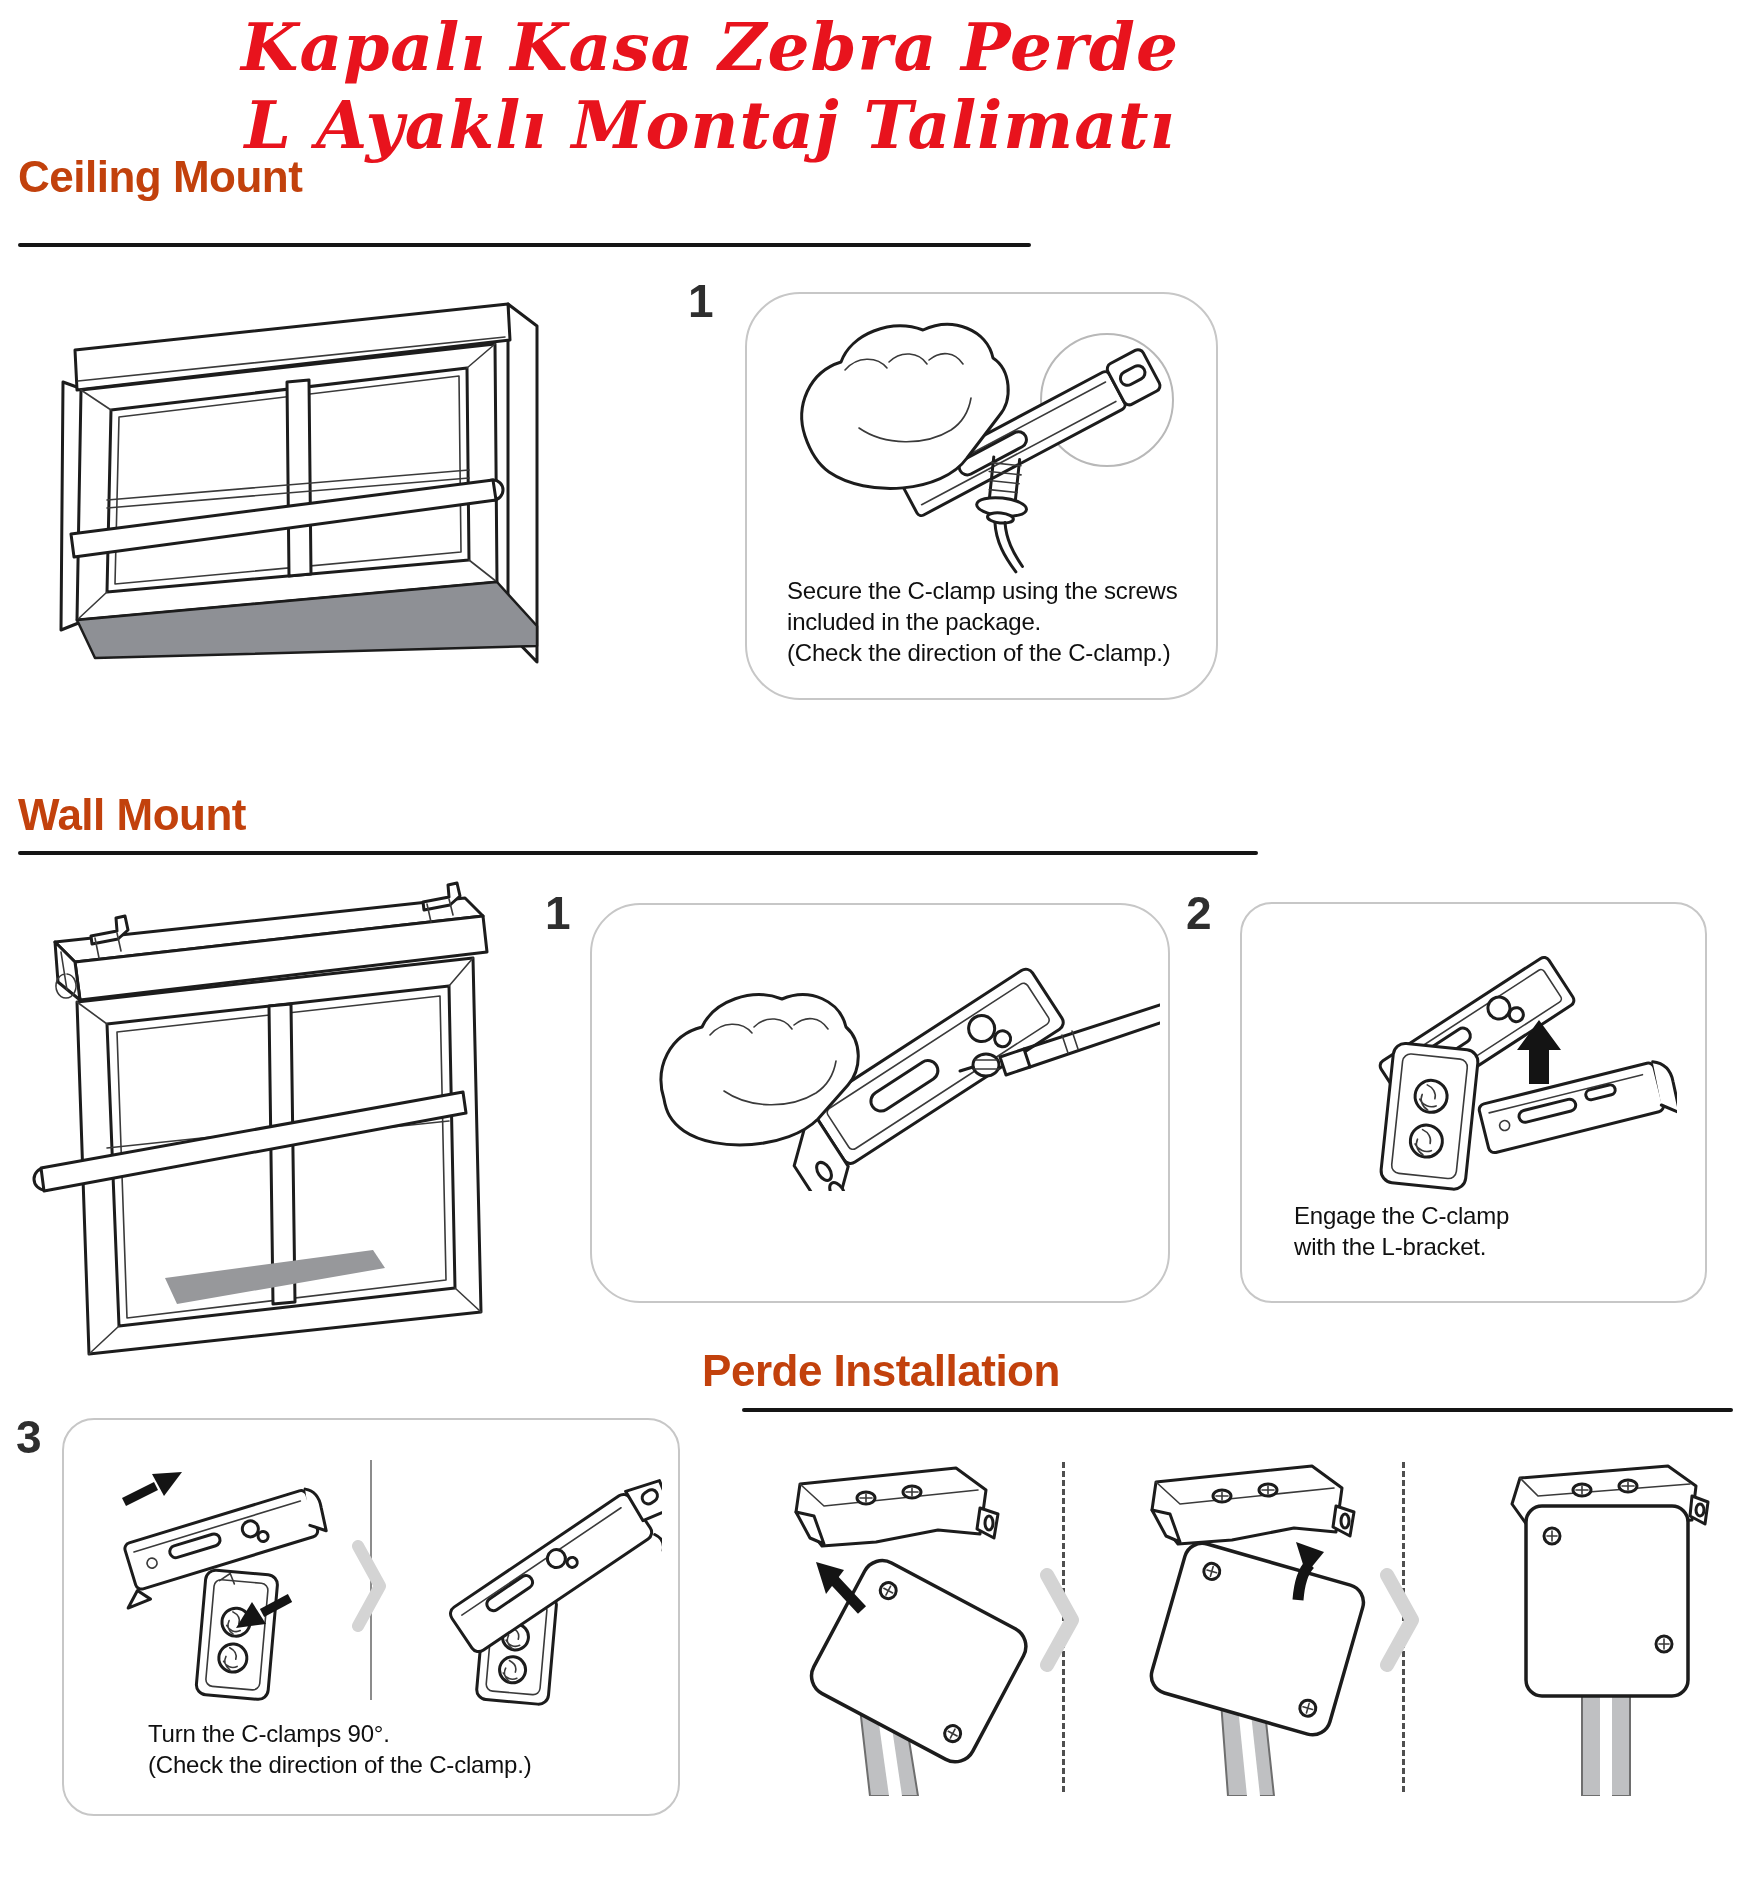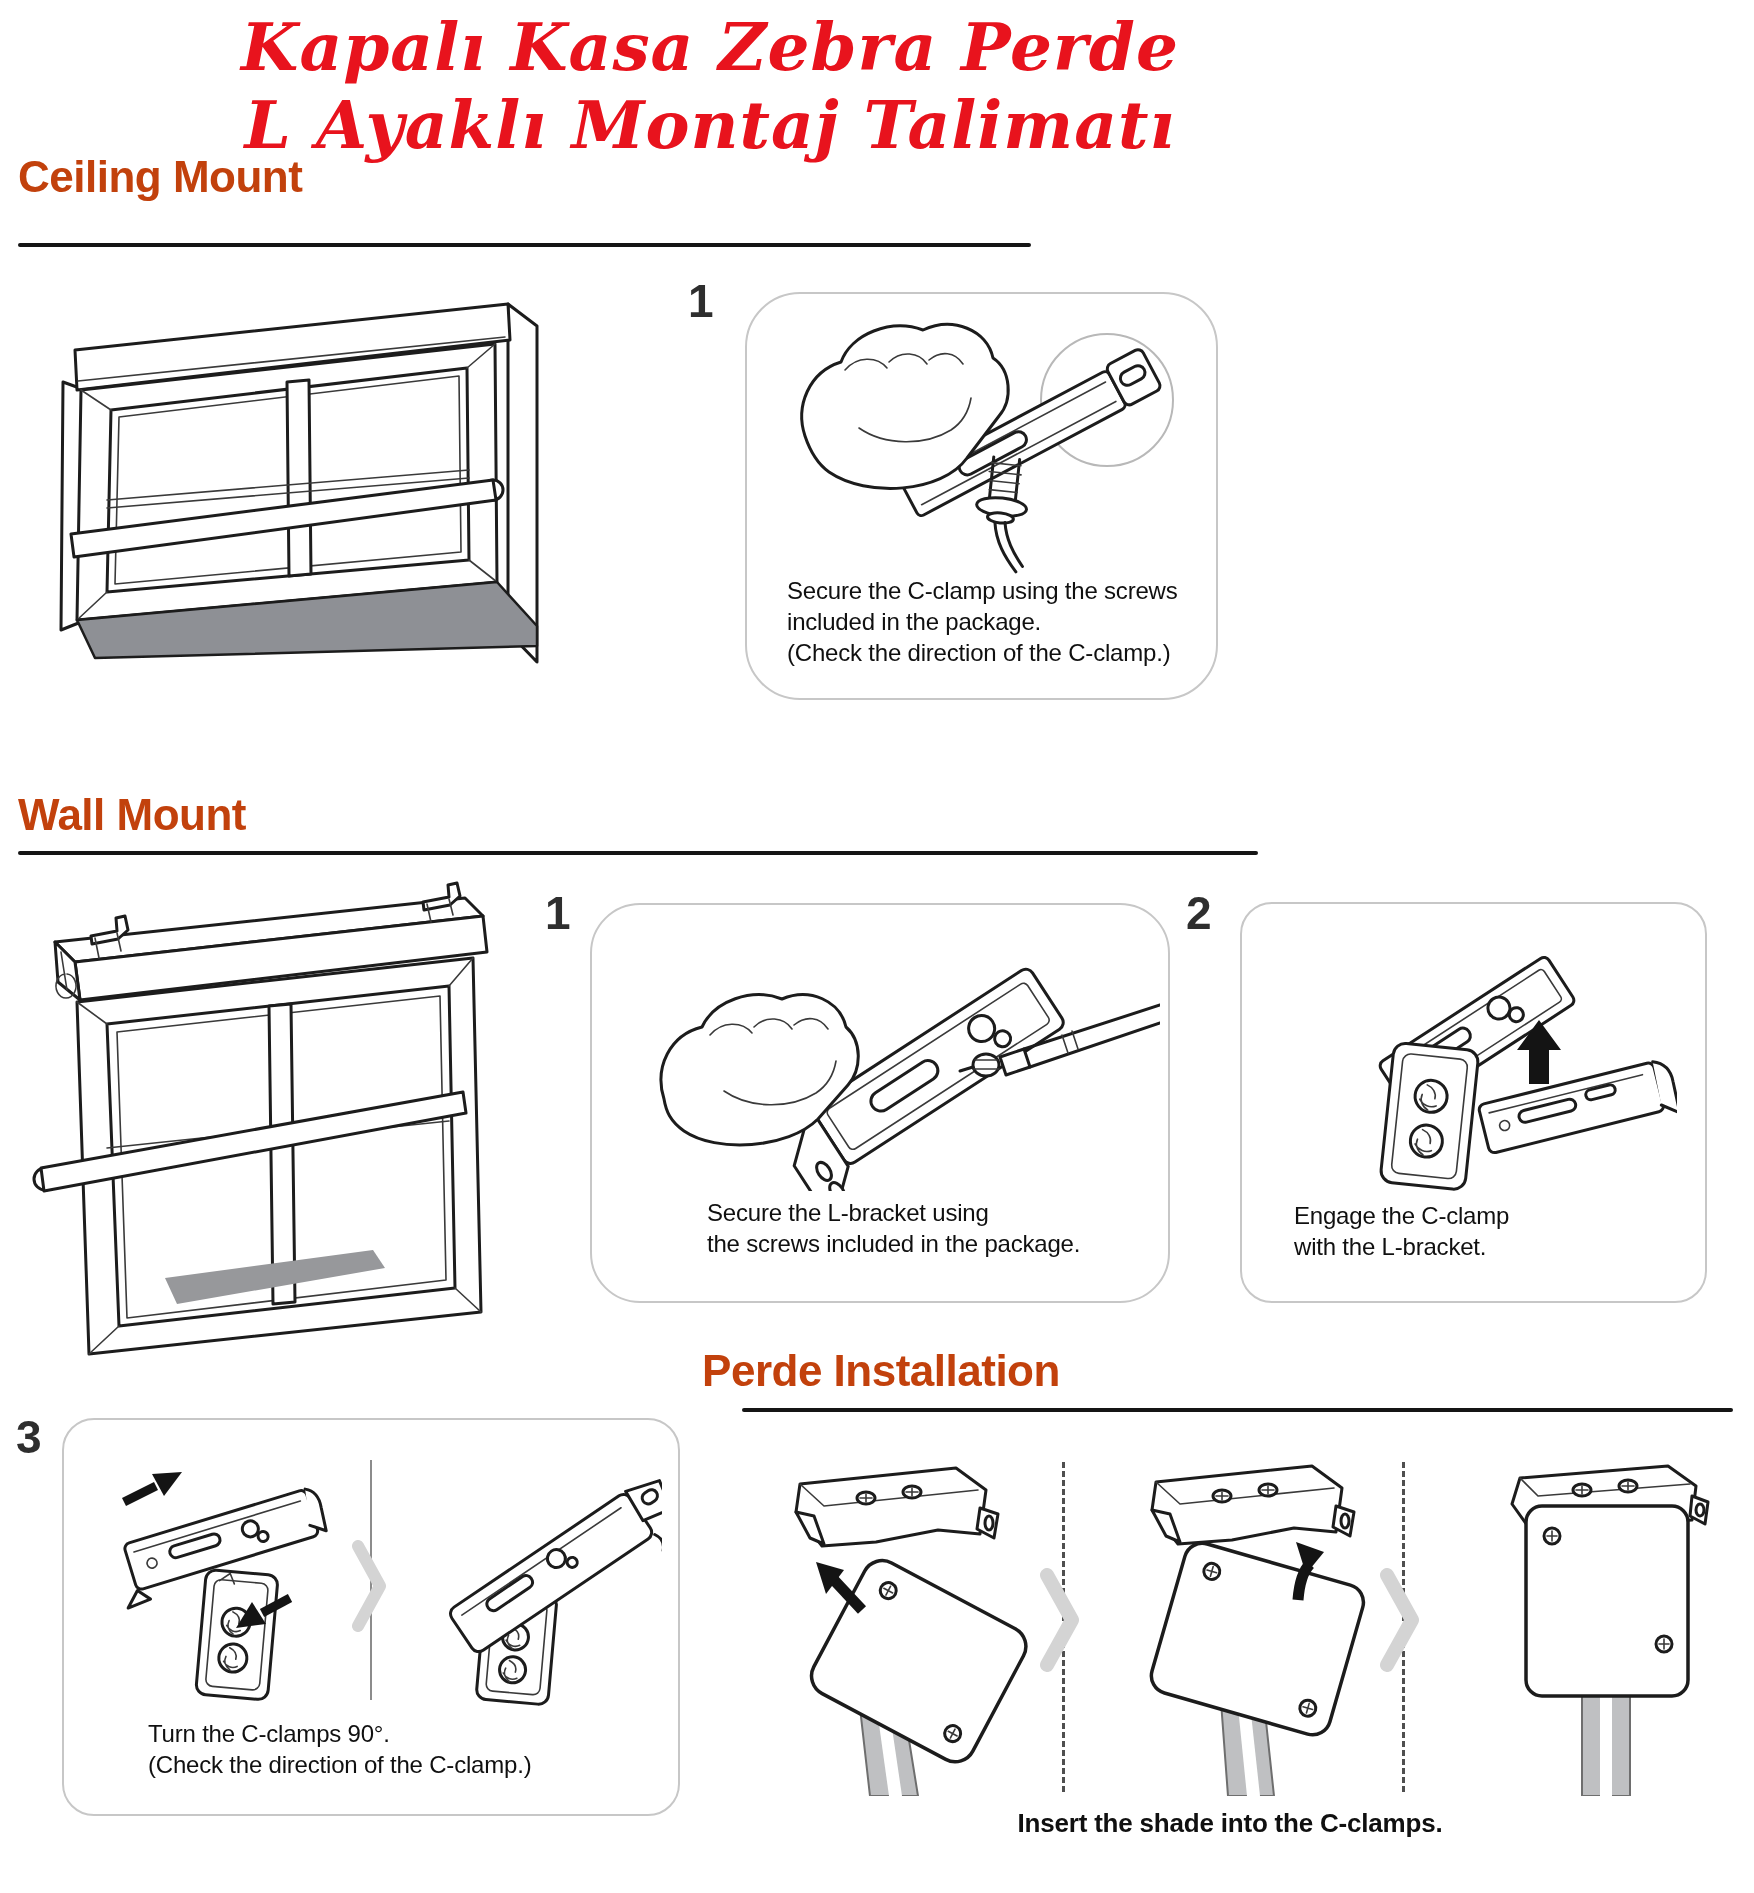--- a/index.html
+++ b/index.html
@@ -160,24 +160,20 @@
         <path class="ln" d="M420,130 L556,86 M426,148 L556,104"></path>
         <path class="thin" d="M468,112 L474,130 M458,116 L464,134"></path>
       </g>
       <g>
         <path class="wh" d="M60,180 C50,148 66,116 98,108 C110,82 148,68 178,80 C206,68 236,82 242,108
                            C258,122 258,150 244,166 L214,200 C184,230 112,234 80,212 C66,202 62,192 60,180 Z"></path>
         <path class="thin" d="M106,116 C118,102 138,102 148,114 M150,108 C162,96 180,98 188,110 M190,106 C202,96 216,98 224,110"></path>
         <path class="thin" d="M120,172 C146,190 186,190 212,174 C224,166 230,154 232,142"></path>
       </g>
     </svg>
-    <div class="box-caption" style="left:115px;top:292px;">
-      <div>Secure the L-bracket using</div>
-      <div>the screws included in the package.</div>
-    </div>
   </div>
 
   <div class="step-number" style="left:1186px;top:890px;">2</div>
 
   <div class="step-box" style="left:1240px;top:902px;width:467px;height:401px;border-radius:32px;">
     <svg class="illus" style="left:35px;top:22px;" width="400" height="272" viewBox="0 0 400 272">
       <g transform="rotate(-33 190 110)">
         <rect class="wh" x="100" y="85" width="200" height="56" rx="6"></rect>
         <rect class="thin" x="110" y="94" width="180" height="38" rx="4" fill="none"></rect>
         <rect class="wh" x="132" y="100" width="62" height="15" rx="7"></rect>
@@ -366,15 +362,14 @@
     </g>
     <g>
       <rect class="wh35" x="48" y="58" width="162" height="190" rx="16"></rect>
       <circle class="wh" cx="74" cy="88" r="8"></circle>
         <path class="thin" d="M69,88 H79 M74,83 V93"></path>
       <circle class="wh" cx="186" cy="196" r="8"></circle>
         <path class="thin" d="M181,196 H191 M186,191 V201"></path>
     </g>
   </svg>
 
-  <div class="panel-caption" style="left:930px;top:1808px;width:600px;">Insert the shade into the C-clamps.</div>
 
 </div>
 
 </body></html>

